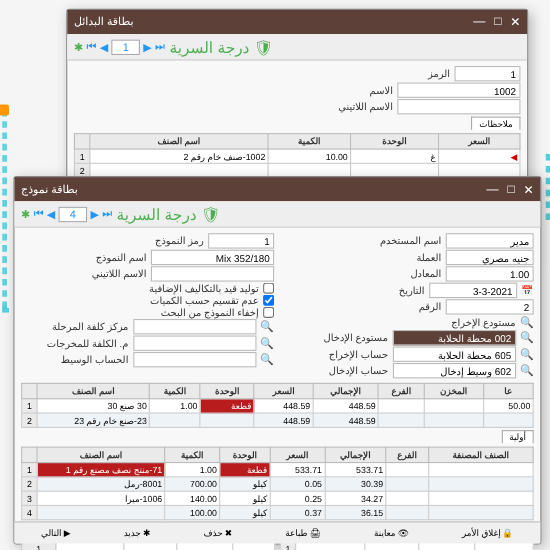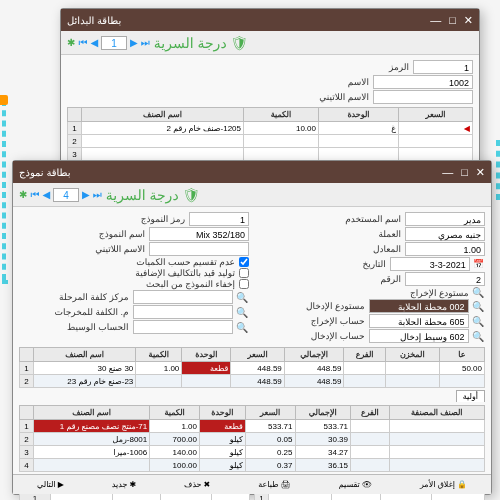--- a/index.html
+++ b/index.html
@@ -12,21 +12,21 @@
 .titlebar .ctrl span{cursor:pointer}
 .toolbar{background:#eee;height:24px;display:flex;align-items:center;padding:0 6px;gap:4px;font-size:9px;justify-content:flex-end;border-bottom:1px solid #ccc}
 .toolbar .nav{display:flex;align-items:center;gap:3px}
 .toolbar .nav span{color:#2196f3;font-size:10px;cursor:pointer}
 .toolbar .pg{background:#fff;border:1px solid #aaa;width:26px;height:14px;text-align:center;font-size:9px;line-height:14px}
 .sec{color:#4caf50;font-size:14px}
 .body{padding:4px 6px;font-size:9px}
 .row{display:flex;align-items:center;margin:1px 0;gap:4px}
 .lbl{color:#333;font-size:9px;white-space:nowrap}
 .fld{background:#fff;border:1px solid #bbb;height:14px;font-size:9px;padding:0 3px;line-height:14px}
-.fld.w60{width:60px}.fld.w80{width:80px}.fld.w100{width:100px}
+.fld.w60{width:60px}.fld.w80{width:80px}.fld.w100{width:112px}
 .grid{width:100%;border-collapse:collapse;font-size:8px;margin-top:3px}
 .grid th{background:#eaeaea;border:1px solid #bbb;padding:2px;font-weight:bold;color:#333}
 .grid td{background:#fff;border:1px solid #ccc;padding:1px 2px;height:13px}
 .grid td.alt{background:#eef3f8}
 .grid td.sel{background:#b91c1c;color:#fff}
 .grid .rn{background:#eaeaea;width:14px;text-align:center}
 .srch{color:#888;font-size:10px;cursor:pointer}
 .btn{background:#ddd;border:1px solid #999;padding:1px 4px;font-size:8px;cursor:pointer}
 .tabs{display:flex;gap:2px;margin-top:2px}
 .tab{background:#e0e0e0;border:1px solid #aaa;border-bottom:none;padding:1px 6px;font-size:8px;cursor:pointer}
@@ -77,34 +77,37 @@
         <span class="lbl">الرمز</span>
       </div>
   <div class="row">
         <span class="fld w100">1002</span>
         <span class="lbl">الاسم</span>
       </div>
   <div class="row">
         <span class="fld w100"></span>
         <span class="lbl">الاسم اللاتيني</span>
       </div>
+  <div class="tabs">
+        <span class="tab act">ملاحظات</span>
+      </div>
   <table class="grid">
    <tbody>
           <tr>
     <th>السعر</th>
     <th>الوحدة</th>
     <th>الكمية</th>
     <th style="width:40%">اسم الصنف</th>
     <th class="rn"></th>
    </tr>
    <tr>
     <td><span style="color:#c00">◀</span></td>
     <td>غ</td>
     <td>10.00</td>
-    <td>1205-صنف خام رقم 2</td>
+    <td>1002-صنف خام رقم 2</td>
     <td class="rn">1</td>
    </tr>
    <tr>
             <td></td>
             <td></td>
             <td></td>
             <td></td>
             <td class="rn">2</td>
           </tr>
    <tr>
@@ -194,26 +197,26 @@
           </div>
     <div class="row">
             <span class="fld w100">Mix 352/180</span>
             <span class="lbl">اسم النموذج</span>
           </div>
     <div class="row">
             <span class="fld w100"></span>
             <span class="lbl">الاسم اللاتيني</span>
           </div>
     <div class="row">
+            <input type="checkbox" class="chk" style="">
+            <span class="lbl">توليد قيد بالتكاليف الإضافية</span>
+          </div>
+    <div class="row">
             <input type="checkbox" class="chk" checked="" style="">
             <span class="lbl">عدم تقسيم حسب الكميات</span>
-          </div>
-    <div class="row">
-            <input type="checkbox" class="chk" style="">
-            <span class="lbl">توليد قيد بالتكاليف الإضافية</span>
           </div>
     <div class="row">
             <input type="checkbox" class="chk" style="">
             <span class="lbl">إخفاء النموذج من البحث</span>
           </div>
     <div class="row">
             <span class="srch">🔍</span>
             <span class="fld w100"></span>
             <span class="lbl">مركز كلفة المرحلة</span>
           </div>
@@ -360,19 +363,19 @@
               <td></td>
               <td></td>
               <td class="rn">1</td>
             </tr>
    </tbody>
         </table>
   </div>
  </div>
  <div class="botbar">
   <span>🔒 <span>إغلاق الأمر</span></span>
-  <span>👁 <span>تقسيم</span></span>
+  <span>👁 <span>معاينة</span></span>
   <span>🖨 <span>طباعة</span></span>
   <span>✖ <span>حذف</span></span>
   <span>✱ <span>جديد</span></span>
   <span>▶ <span>التالي</span></span>
  </div>
 </div>
 
 </body></html>

